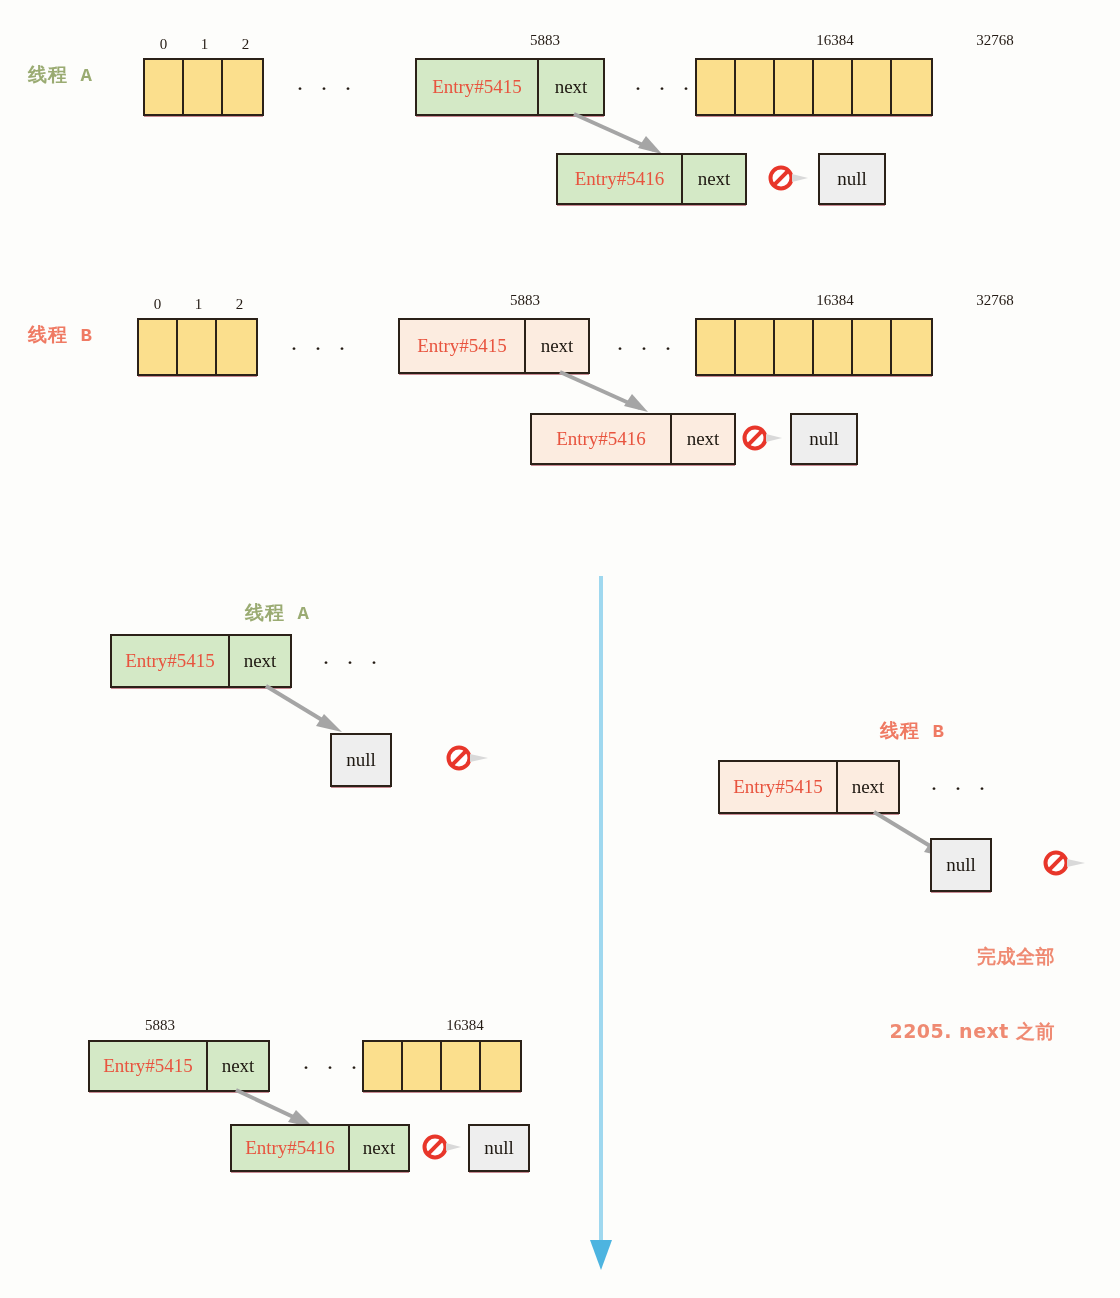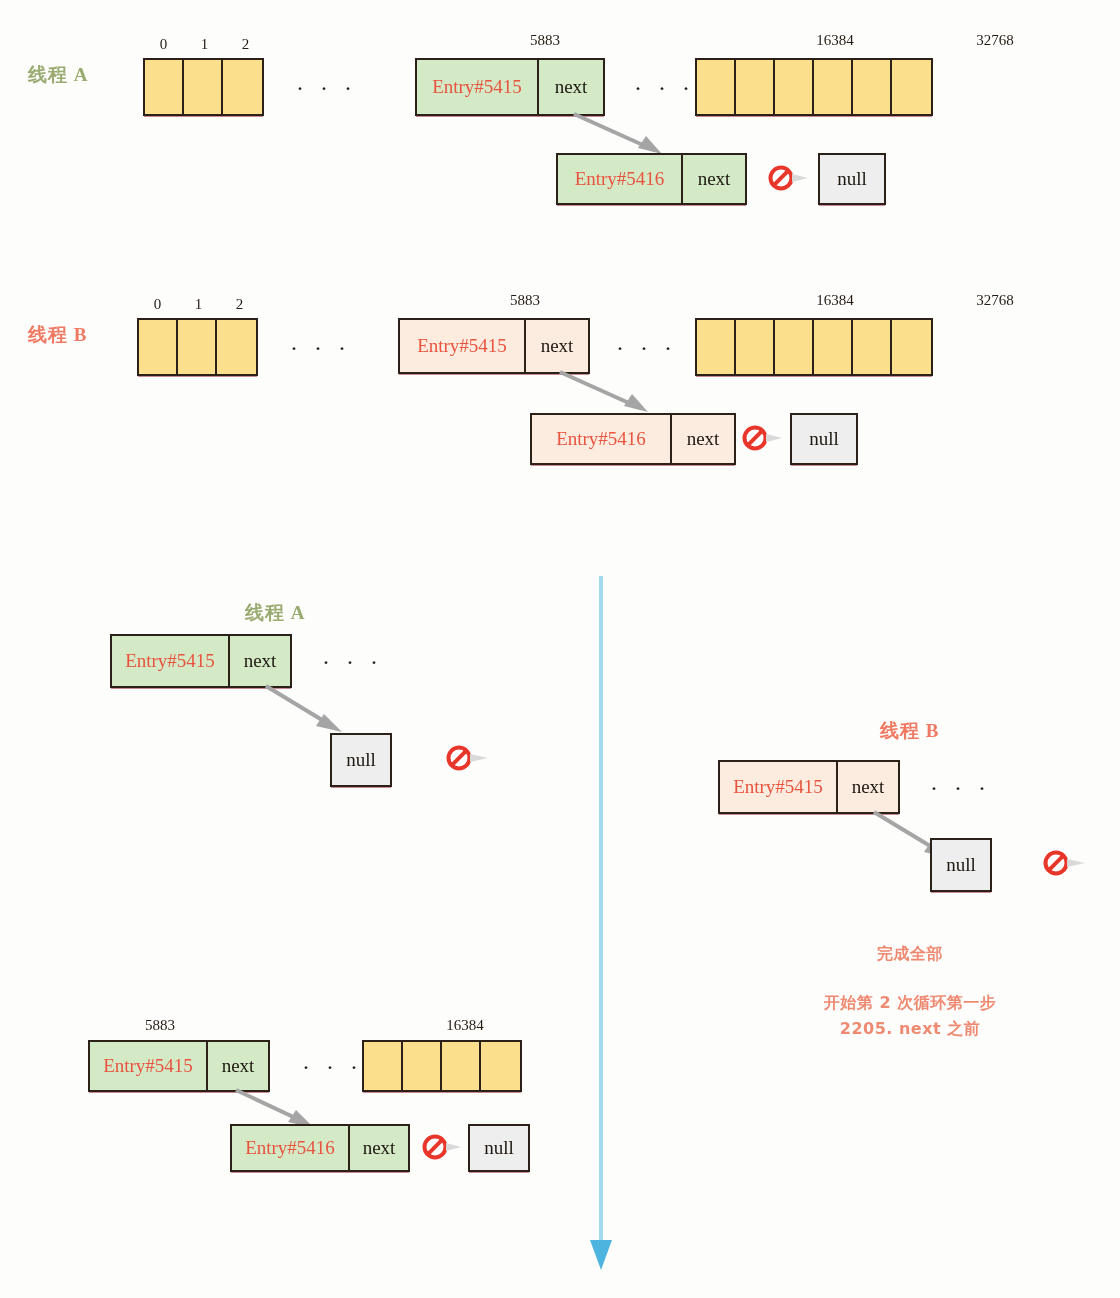--- a/index.html
+++ b/index.html
@@ -16,21 +16,21 @@
     height: 1298px;
     background: #fdfdfb;
     overflow: hidden;
   }
 
   
   .abs { position: absolute; }
 
   
   .thread-label {
-    font-family: Liberation Serif, serif;
+    font-family: Liberation Mono, monospace;
     font-size: 19px;
     font-weight: 600;
     letter-spacing: 1px;
     white-space: nowrap;
   }
   .thread-a { color: #9aab72; }
   .thread-b { color: #ef7a63; }
 
   
   .array {
@@ -125,22 +125,22 @@
 
   
   .timeline { position: absolute; }
 
   
   .note {
     position: absolute;
     font-family: "DejaVu Sans", "Liberation Sans", sans-serif;
     color: #ef8a72;
     font-weight: 600;
-    font-size: 16px;
-    text-align: center;
+    font-size: 19px;
+    text-align: right;
     white-space: nowrap;
     letter-spacing: 0.5px;
   }
 </style>
 </head>
 <body>
 
 <div id="canvas">
 
   <div class="thread-label thread-a abs" style="left:28px; top:62px;">线程 A</div>
@@ -300,21 +300,20 @@
 
   <svg class="prohibit" style="left:1043px; top:850px;" width="26" height="26" viewBox="0 0 26 26">
     <circle cx="13" cy="13" r="10.5" fill="#ffffff" stroke="#e8362a" stroke-width="4"></circle>
     <line x1="6.2" y1="19.8" x2="19.8" y2="6.2" stroke="#e8362a" stroke-width="4"></line>
   </svg>
   <svg class="stub" style="left:1067px; top:855px;" width="26" height="16" viewBox="0 0 26 16">
     <polygon points="0,4 18,8 0,12" fill="#d9d9d9"></polygon>
   </svg>
 
   <div class="note" style="left:765px; top:944px; width:290px;">完成全部</div>
-  <div class="note" style="left:765px; top:993px; width:290px;">开始第 2 次循环第一步</div>
   <div class="note" style="left:765px; top:1019px; width:290px;">2205. next 之前</div>
 
   <div class="idx" style="left:120px; top:1017px; width:80px;">5883</div>
 
   <div class="entry green" style="left:88px; top:1040px; height:48px;">
     <div class="key" style="width:118px;">Entry#5415</div>
     <div class="nxt" style="width:60px;">next</div>
   </div>
 
   <div class="dots" style="left:302px; top:1055px;">· · ·</div>

